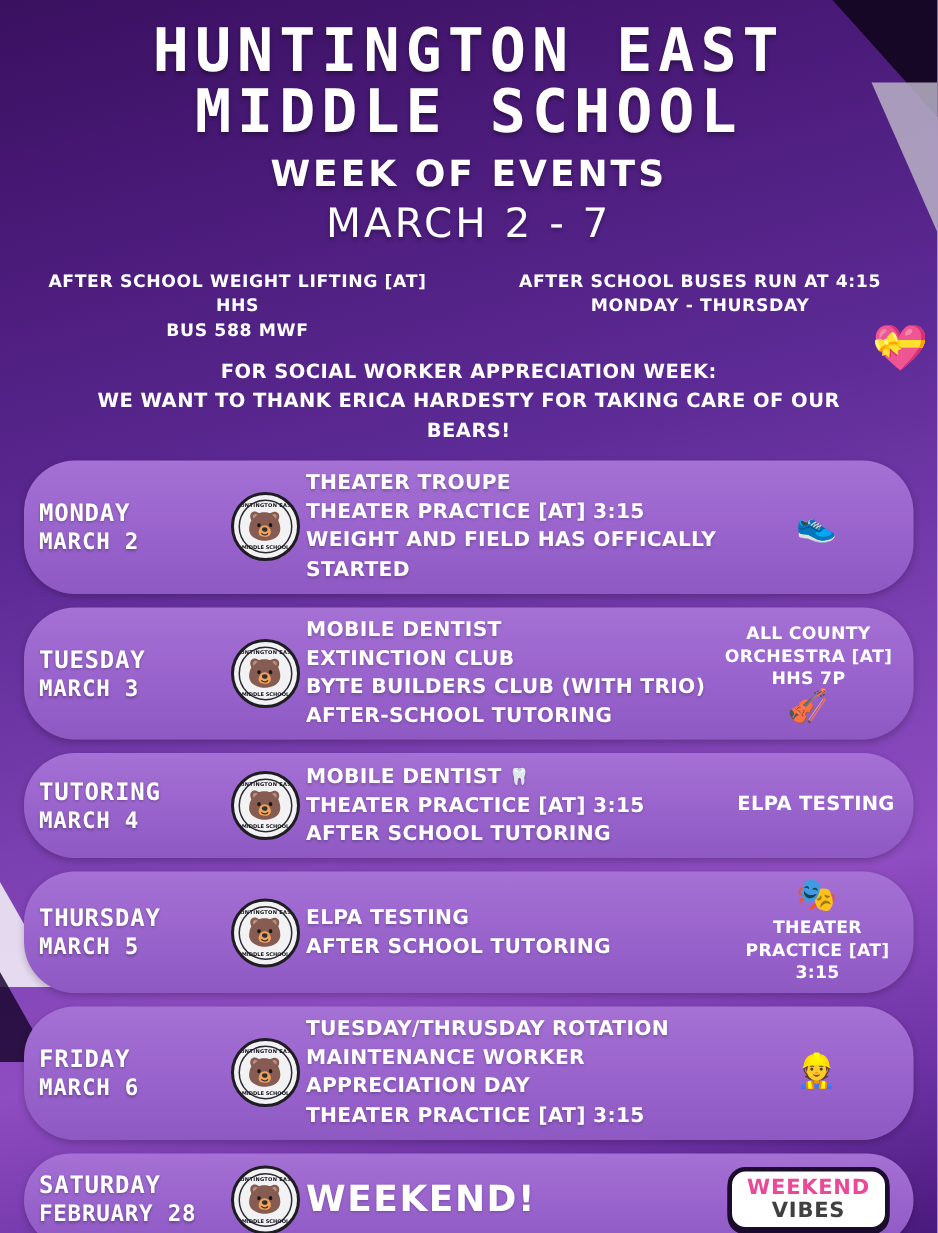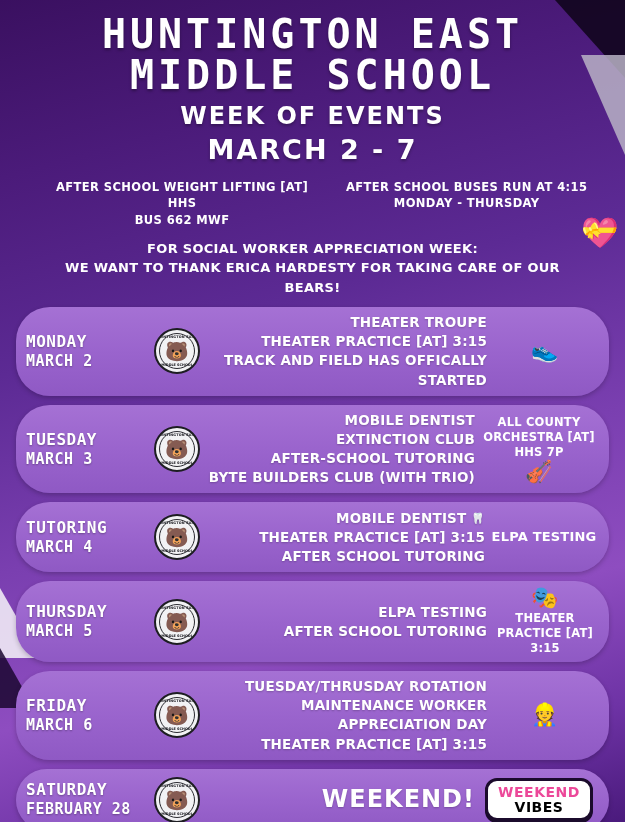--- a/index.html
+++ b/index.html
@@ -58,30 +58,30 @@
   .subtitle {
     font-family: "DejaVu Sans", sans-serif;
     font-weight: bold;
     font-size: 24px;
     letter-spacing: 2px;
     margin-top: 6px;
     text-shadow: 0 2px 3px rgba(0,0,0,.3);
   }
   .daterange {
     font-family: "DejaVu Sans", sans-serif;
-    font-weight: bold;
+    font-weight: normal;
     font-size: 27px;
     letter-spacing: 2px;
     margin-top: 4px;
     text-shadow: 0 2px 3px rgba(0,0,0,.3);
   }
 
   .notes {
     display: flex;
-    justify-content: flex-end;
+    justify-content: space-between;
     align-items: flex-start;
     margin-top: 14px;
     padding: 0 6px;
   }
   .note {
     text-align: center;
     font-size: 11.5px;
     font-weight: bold;
     letter-spacing: .4px;
     line-height: 1.45;
@@ -151,21 +151,21 @@
     position: absolute; bottom: 5px; left: 0; right: 0;
     text-align: center;
     font-size: 3.4px; font-weight: bold; color: #14141a;
   }
   .logo .bear {
     font-size: 19px; line-height: 1; color: #15151a; margin-top: 1px;
   }
 
   .events {
     flex: 1 1 auto;
-    text-align: right;
+    text-align: left;
     font-size: 13.5px;
     font-weight: bold;
     line-height: 1.42;
     letter-spacing: .2px;
     padding: 0 4px;
     text-shadow: 0 1px 2px rgba(0,0,0,.22);
   }
   .events .line { display: block; }
 
   .side {
@@ -194,21 +194,21 @@
     padding: 4px 10px;
     font-family: "DejaVu Sans", sans-serif;
     font-weight: bold;
     font-size: 14px;
     line-height: 1.05;
     letter-spacing: .5px;
     text-align: center;
     box-shadow: 0 2px 0 #1b0b2c;
   }
   .weekend-badge .w1 { color: #ec4899; display: block; }
-  .weekend-badge .w2 { color: #000000; display: block; }
+  .weekend-badge .w2 { color: #404040; display: block; }
 
   .big-enjoy {
     font-family: "DejaVu Sans", sans-serif;
     font-weight: bold;
     font-size: 24px;
     line-height: 1.12;
     letter-spacing: 1px;
   }
 
   .hearts {
@@ -235,21 +235,21 @@
   <div class="title-block">
     <div class="title-line1">HUNTINGTON EAST</div>
     <div class="title-line2">MIDDLE SCHOOL</div>
     <div class="subtitle">WEEK OF EVENTS</div>
     <div class="daterange">MARCH 2 - 7</div>
   </div>
 
   <div class="notes">
     <div class="note">
       <span>AFTER SCHOOL WEIGHT LIFTING [AT] HHS</span>
-      <span class="l2">BUS 662 MWF</span>
+      <span class="l2">BUS 588 MWF</span>
     </div>
     <div class="note">
       <span>AFTER SCHOOL BUSES RUN AT 4:15</span>
       <span class="l2">MONDAY - THURSDAY</span>
     </div>
   </div>
 
   <div class="appreciation">
     <div>FOR SOCIAL WORKER APPRECIATION WEEK:</div>
     <div>WE WANT TO THANK ERICA HARDESTY FOR TAKING CARE OF OUR BEARS!</div>
@@ -264,43 +264,43 @@
       </div>
       <div class="logo">
         <div class="ring"></div>
         <div class="top-text">HUNTINGTON EAST</div>
         <div class="bear">🐻</div>
         <div class="bot-text">MIDDLE SCHOOL</div>
       </div>
       <div class="events">
         <span class="line">THEATER TROUPE</span>
         <span class="line">THEATER PRACTICE [AT] 3:15</span>
-        <span class="line">TRACK AND FIELD HAS OFFICALLY STARTED</span>
+        <span class="line">WEIGHT AND FIELD HAS OFFICALLY STARTED</span>
       </div>
       <div class="side">
         <span class="side-emoji">👟</span>
       </div>
     </div>
 
     <div class="row">
       <div class="day">
         <span>TUESDAY</span>
         <span class="dnum">MARCH 3</span>
       </div>
       <div class="logo">
         <div class="ring"></div>
         <div class="top-text">HUNTINGTON EAST</div>
         <div class="bear">🐻</div>
         <div class="bot-text">MIDDLE SCHOOL</div>
       </div>
       <div class="events">
         <span class="line">MOBILE DENTIST</span>
         <span class="line">EXTINCTION CLUB</span>
+        <span class="line">BYTE BUILDERS CLUB (WITH TRIO)</span>
         <span class="line">AFTER-SCHOOL TUTORING</span>
-        <span class="line">BYTE BUILDERS CLUB (WITH TRIO)</span>
       </div>
       <div class="side side-wide">
         <span class="side-text">ALL COUNTY ORCHESTRA [AT] HHS 7P</span>
         <span class="side-emoji">🎻</span>
       </div>
     </div>
 
     <div class="row">
       <div class="day">
         <span>TUTORING</span>

